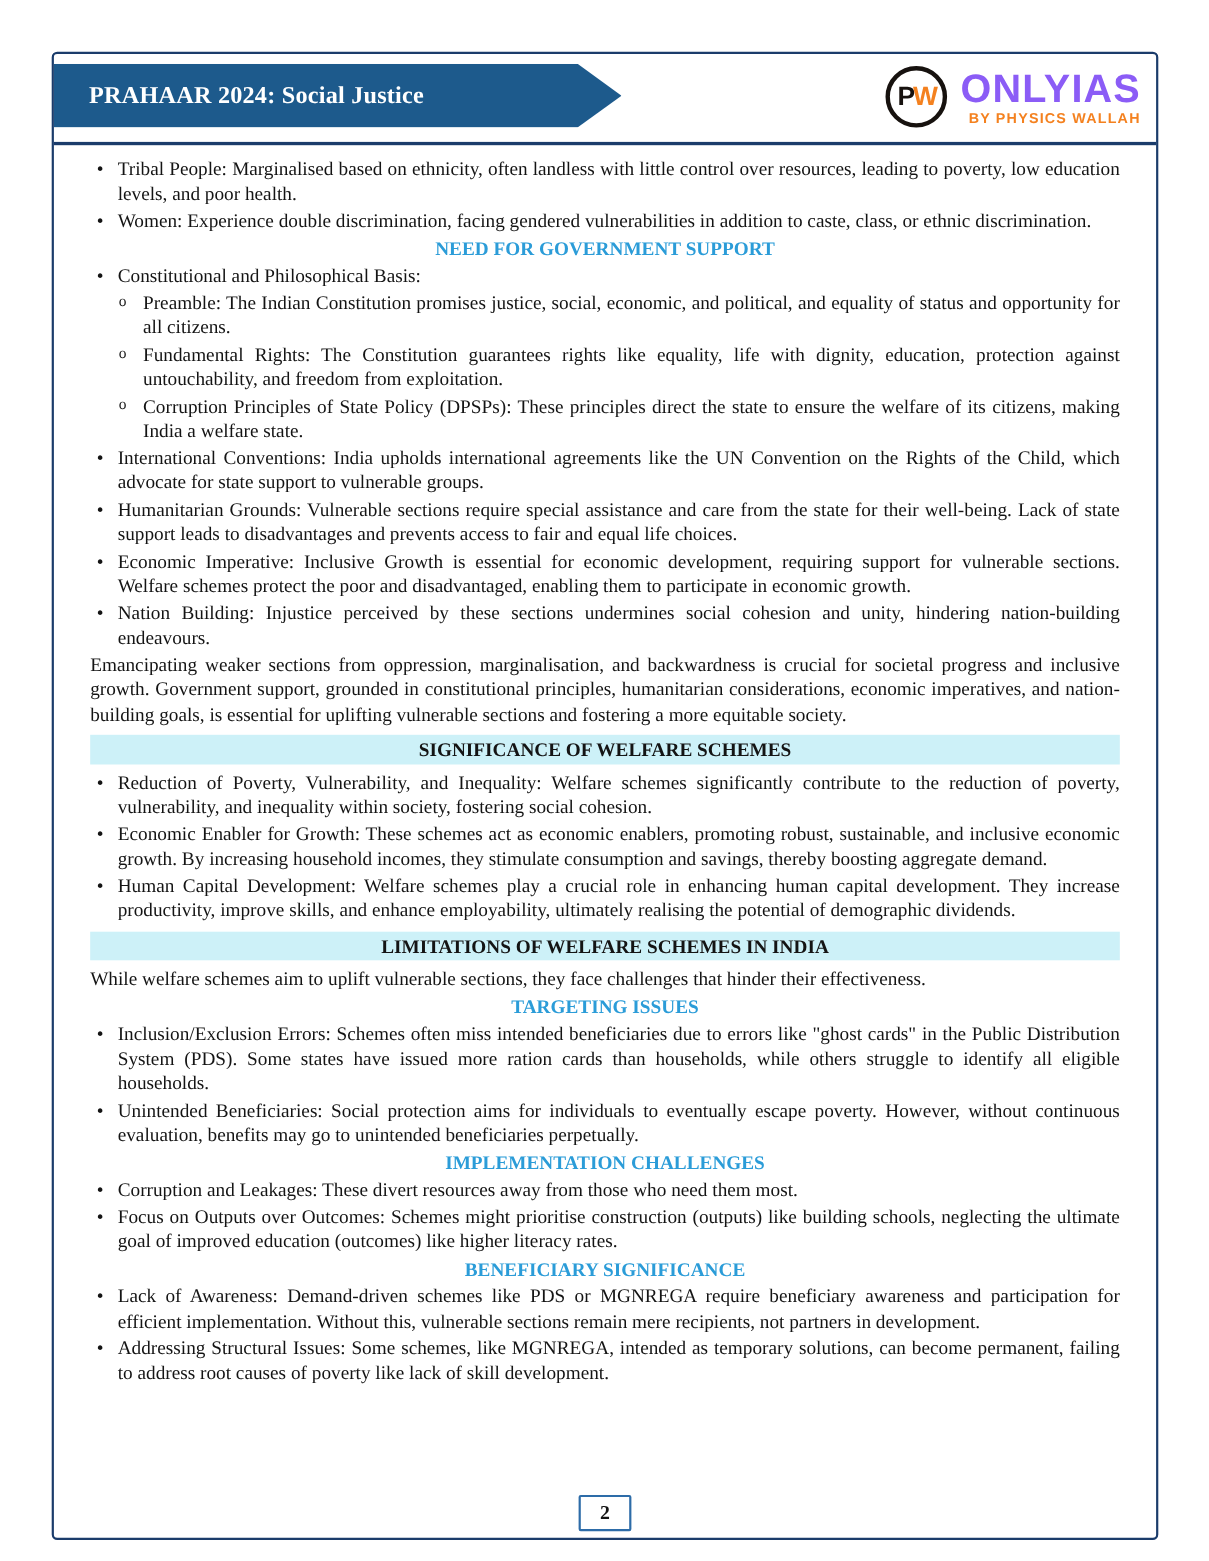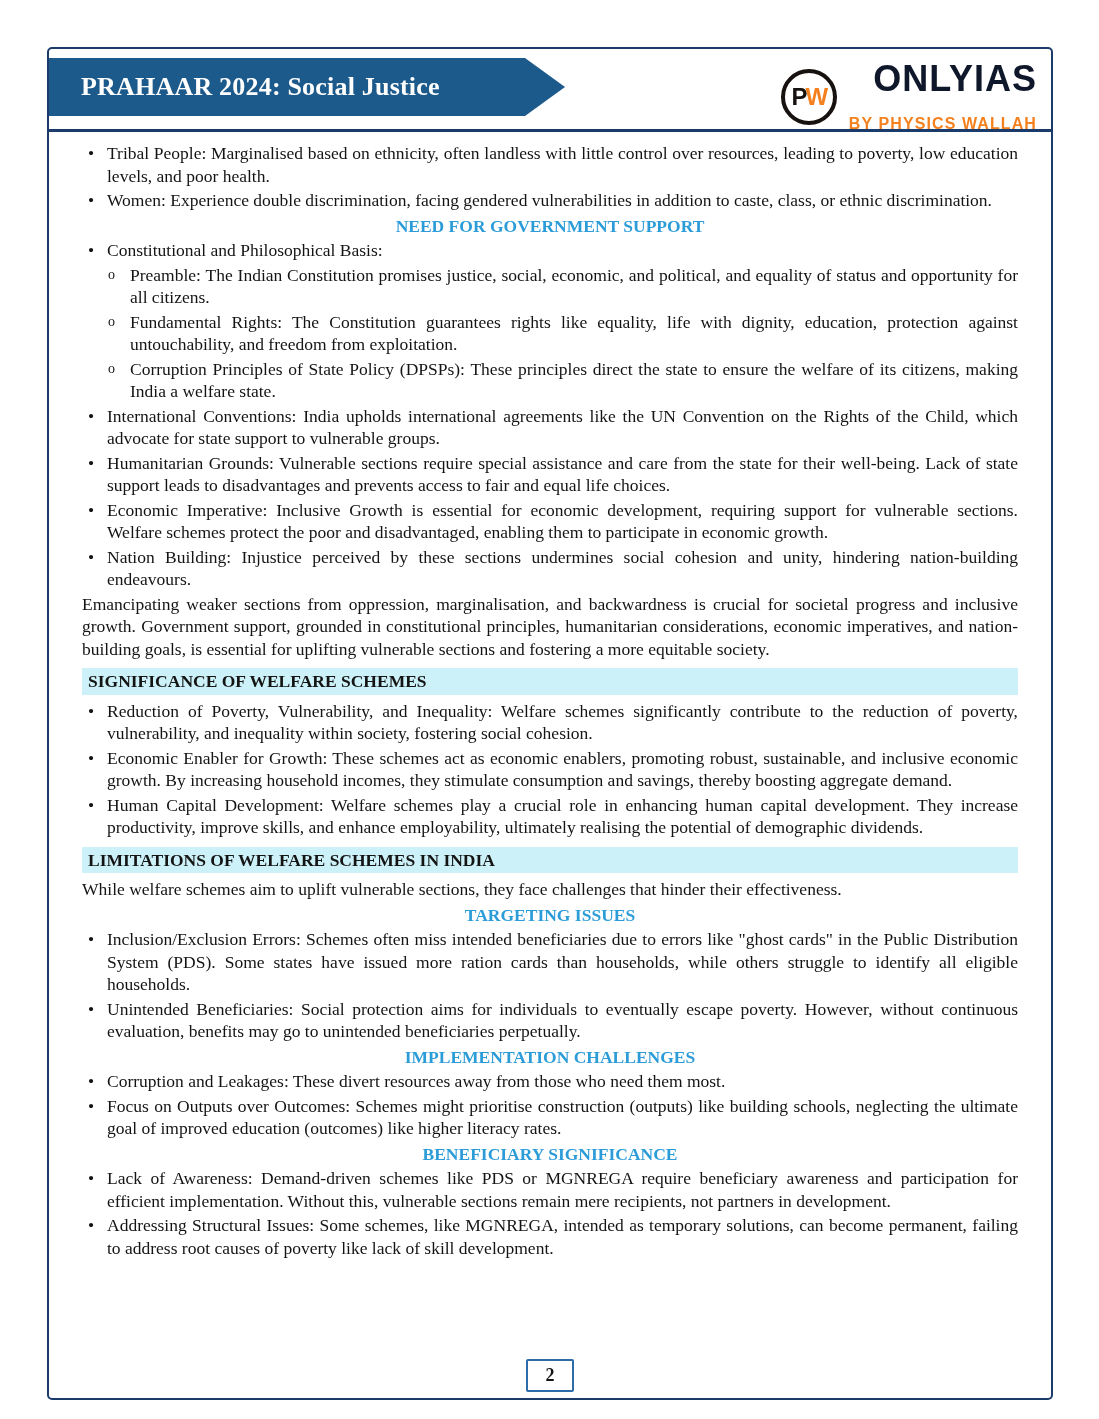--- a/index.html
+++ b/index.html
@@ -23,57 +23,57 @@
   }
   
   header{position:relative;height:80px;}
   .banner{
     position:absolute;left:0;top:9px;height:58px;width:516px;
     background:var(--banner_blue);
     clip-path:polygon(0 0, calc(100% - 40px) 0, 100% 50%, calc(100% - 40px) 100%, 0 100%);
     display:flex;align-items:center;
   }
   .banner h1{
-    margin:0;padding:0 0 0 32px;color:#ffffff;font-size:26px;line-height:1;
+    margin:0;padding:0 0 0 32px;color:#ffffff;font-size:22px;line-height:1;
     font-weight:700;letter-spacing:.2px;font-family:"Liberation Serif", serif;
   }
   .logo{
     position:absolute;right:14px;top:11px;display:flex;align-items:center;gap:12px;
   }
   .pw-circle{
     width:56px;height:56px;border:4px solid #17120f;border-radius:50%;
     display:flex;align-items:center;justify-content:center;background:#fff;
     font-family:"Liberation Sans", sans-serif;font-weight:700;font-size:24px;letter-spacing:-2px;
   }
   .pw-circle .p{color:#17120f;}
   .pw-circle .w{color:var(--accent_orange);}
   .brand{display:flex;flex-direction:column;align-items:flex-end;}
   .brand-name{
     font-family:"Liberation Sans", sans-serif;font-weight:800;font-size:36px;line-height:38px;
-    color:#0f172a;letter-spacing:1px;
+    color:#8b5cf6;letter-spacing:1px;
   }
   .brand-tag{
-    font-family:"Liberation Sans", sans-serif;font-weight:700;font-size:16px;
-    color:var(--accent_orange);letter-spacing:1.1px;margin-top:17px;
+    font-family:"Liberation Sans", sans-serif;font-weight:700;font-size:13px;
+    color:var(--accent_orange);letter-spacing:1.1px;margin-top:0;
   }
   .header-rule{border-bottom:3px solid var(--border_navy);width:100%;}
   
   main.content{
     padding:10px 33px 0 33px;font-size:17.5px;line-height:22.5px;text-align:justify;
   }
   .bullet{position:relative;padding-left:25px;margin:0 0 2px 0;}
   .bullet .marker{position:absolute;left:6px;top:0;}
   .bullet.l2{padding-left:48px;}
   .bullet.l2 .marker{left:26px;font-size:14px;}
   .para{margin:0 0 2px 0;}
   .sub{
     color:var(--heading_blue);font-weight:700;margin:3px 0 2px 0;text-align:center;
   }
   .sec{
-    background:var(--highlight_cyan);font-weight:700;padding:2px 6px;margin:8px 0 5px 0;text-align:left;
+    background:var(--highlight_cyan);font-weight:700;padding:2px 6px;margin:8px 0 5px 0;text-align:center;
   }
   b{font-weight:400;}
   
   .page-num-box{
     position:absolute;left:50%;bottom:6px;transform:translateX(-50%);
     width:48px;height:33px;border:2px solid #2d6ca8;border-radius:2px;background:#fff;
     display:flex;align-items:center;justify-content:center;
     font-weight:700;font-size:18px;
   }
 </style>

